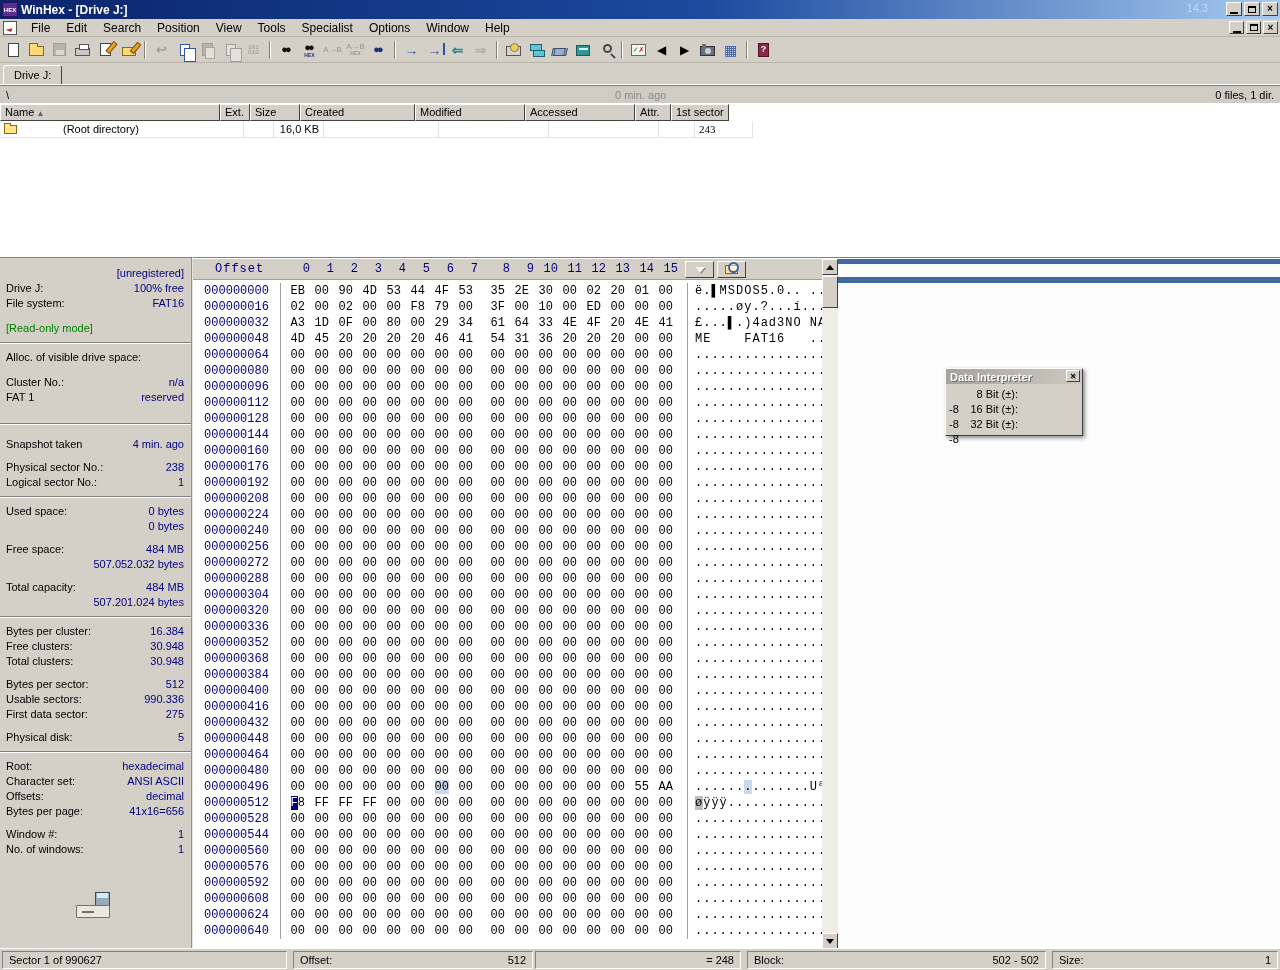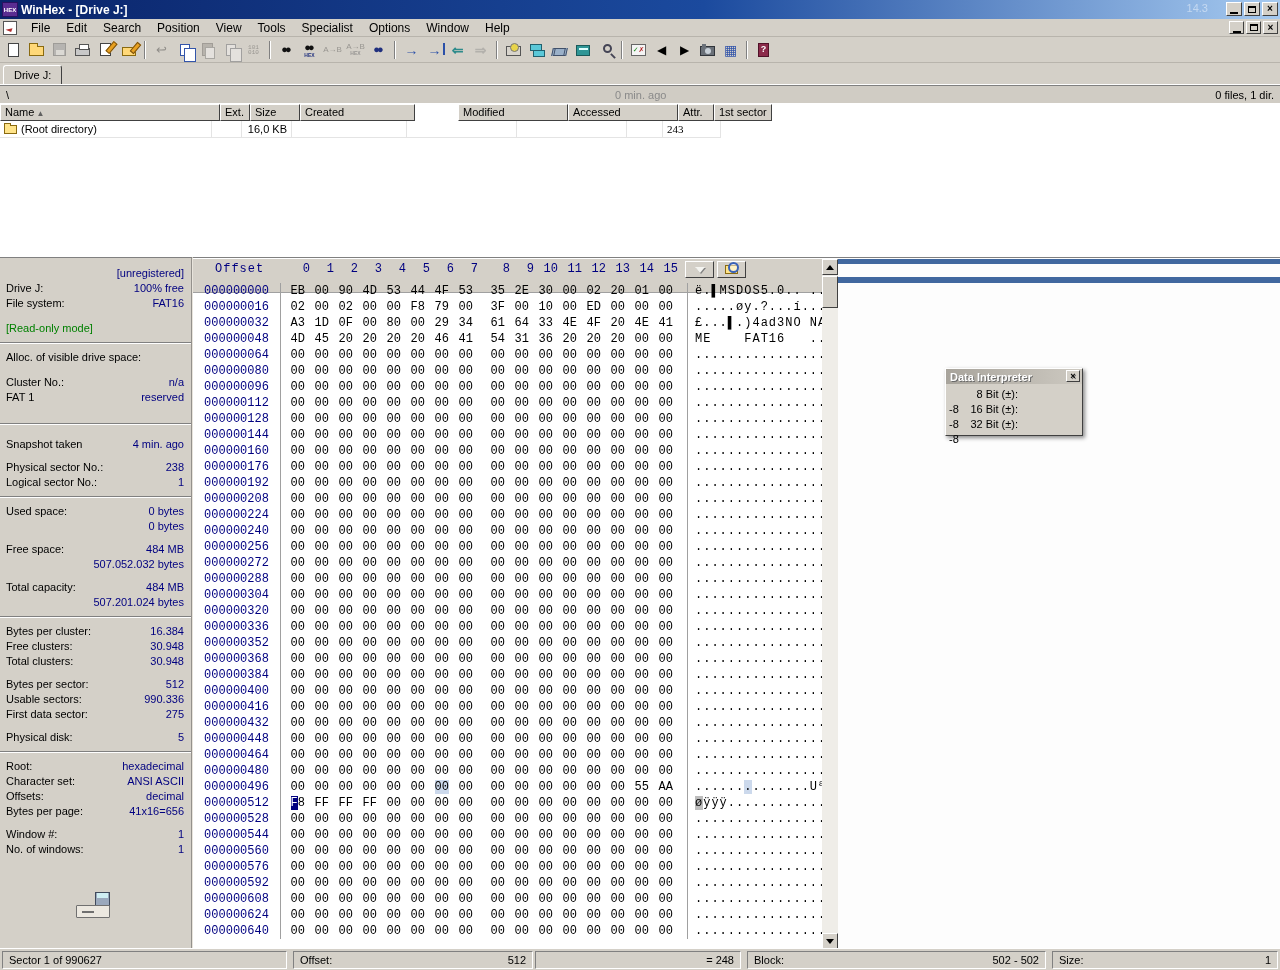--- a/index.html
+++ b/index.html
@@ -123,21 +123,21 @@
   .infospace { width:100%; }
   .driveicon { position:absolute; left:76px; top:635px; width:36px; height:26px; }
   .driveicon .base { position:absolute; left:0; bottom:0; width:34px; height:13px; background:#ece8e0; border:1px solid #707070; border-radius:1px; }
   .driveicon .slot { position:absolute; left:6px; bottom:5px; width:12px; height:2px; background:#707070; }
   .driveicon .disk { position:absolute; right:2px; top:0; width:15px; height:14px; background:#9aa8bc; border:1px solid #404a5c; }
   .driveicon .label { position:absolute; right:4px; top:1px; width:11px; height:5px; background:#cfeef2; }
 
   
   .hexview { position:absolute; left:193px; top:0; width:645px; height:691px; background:#fff; border-top:1px solid #808080;
     font-family:"Liberation Mono","DejaVu Sans Mono",monospace; font-size:12px; }
-  .hexheader { position:absolute; left:0; top:1px; width:629px; height:34px; background:#d4d0c8;
+  .hexheader { position:absolute; left:0; top:1px; width:629px; height:21px; background:#d4d0c8;
     border-bottom:1px solid #a0a0a0; color:#000080; }
   .hexheader .offlabel { position:absolute; left:22px; top:3px; letter-spacing:1px; }
   .hexcols { position:absolute; left:93px; top:3px; }
   .hexcols span { display:inline-block; width:24px; text-align:right; }
   .hexcols span.g8 { margin-left:8px; }
   .hxbtn { position:absolute; top:2px; width:29px; height:17px; background:#d4d0c8;
     border:1px solid; border-color:#fff #404040 #404040 #fff; display:flex; align-items:center; justify-content:center; }
   .hxbtn.b1 { left:492px; } .hxbtn.b2 { left:524px; }
   .hxtri { width:0; height:0; border-left:5px solid transparent; border-right:5px solid transparent; border-top:6px solid #f4f4f0;
     filter:drop-shadow(1px 1px 0 #808080); }
@@ -358,27 +358,27 @@
     <span class="addr-age">0 min. ago</span>
     <span class="addr-summary">0 files, 1 dir.</span>
   </div>
 
   <div class="dirarea">
     <div class="dirheader" id="dir-header">
         <div class="dh" style="width: 220px;">Name<span class="sort"> ▲</span></div>
         <div class="dh" style="width: 30px;">Ext.</div>
         <div class="dh" style="width: 50px;">Size</div>
         <div class="dh" style="width: 115px;">Created</div>
-        <div class="dh" style="width: 110px; margin-left: 43px;">Modified</div>
+        <div class="dh" style="width: 110px;">Modified</div>
         <div class="dh" style="width: 110px;">Accessed</div>
         <div class="dh" style="width: 36px;">Attr.</div>
         <div class="dh" style="width: 58px;">1st sector</div>
       </div>
     <div class="dirrow" id="dir-row">
-        <div class="dc" style="width: 212px;">
+        <div class="dc" style="width: 244px; gap: 42px;">
           <span class="foldersm"></span>
           <span>(Root directory)</span>
         </div>
         <div class="dc" style="width: 30px;">
           <span></span>
         </div>
         <div class="dc right" style="width: 50px;">
           <span>16,0 KB</span>
         </div>
         <div class="dc" style="width: 115px;">

